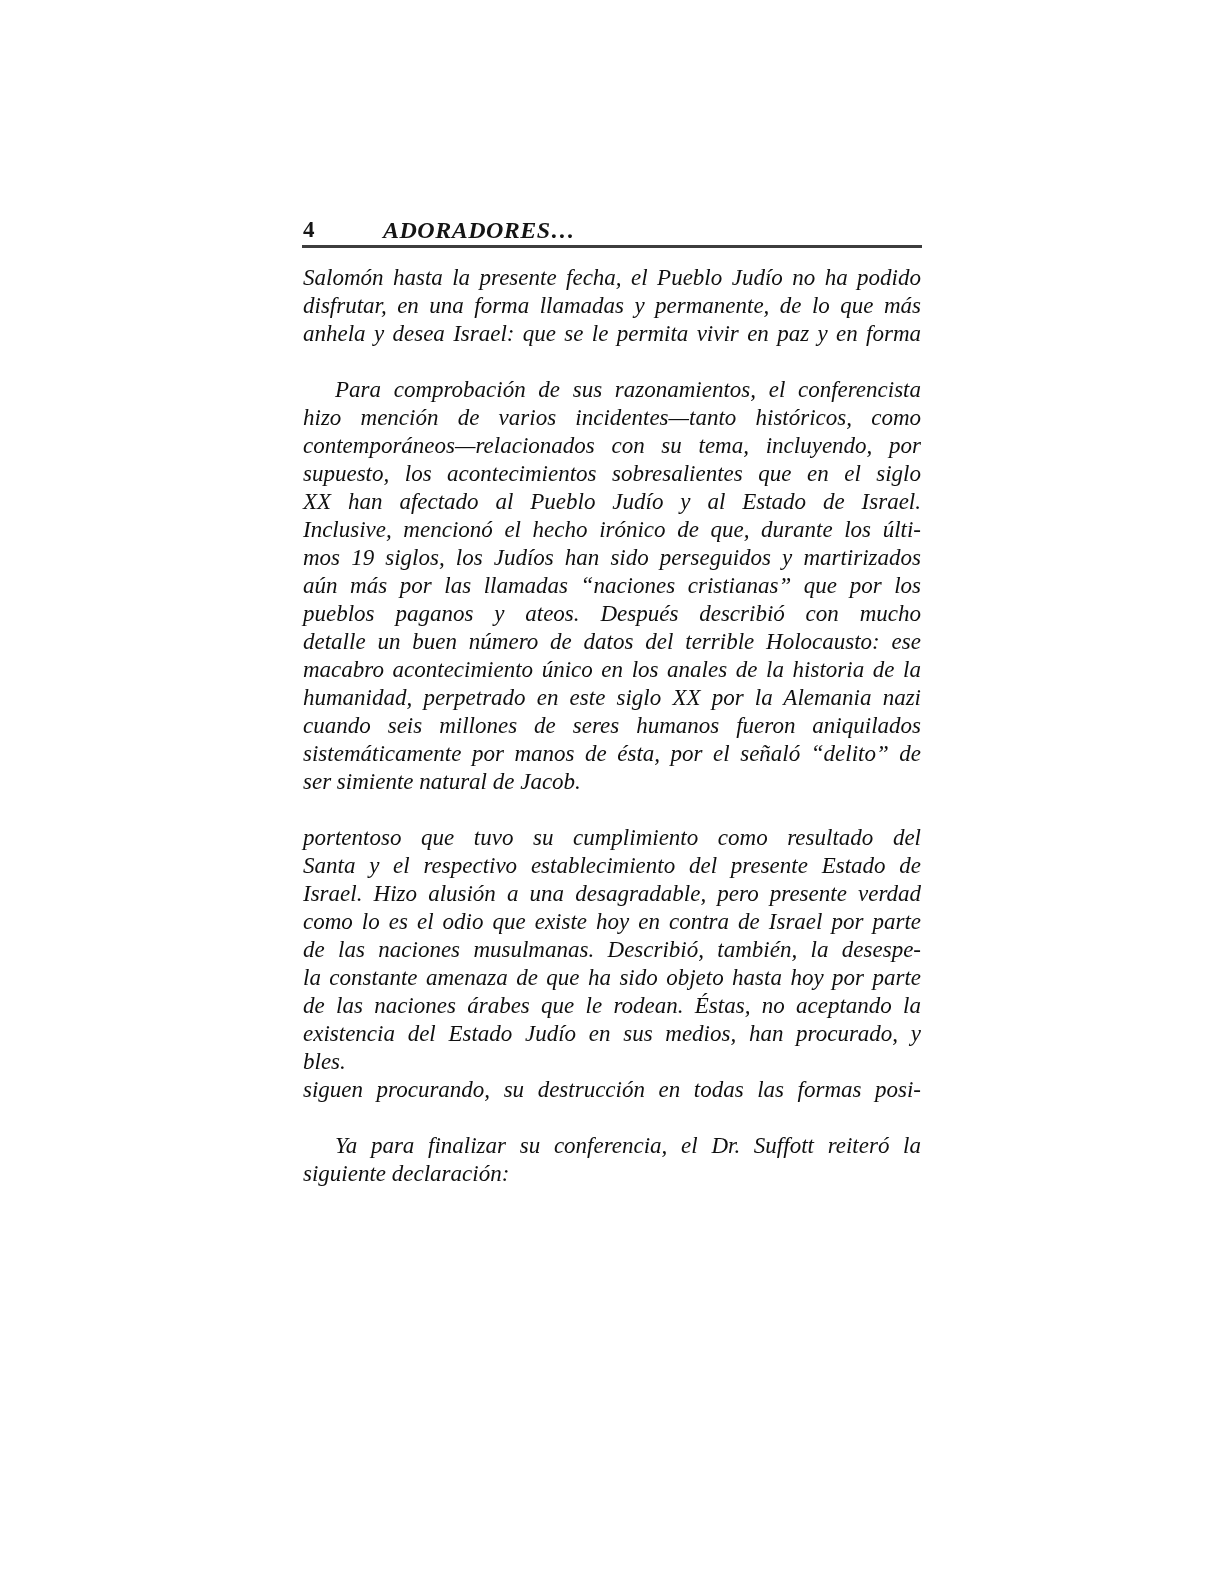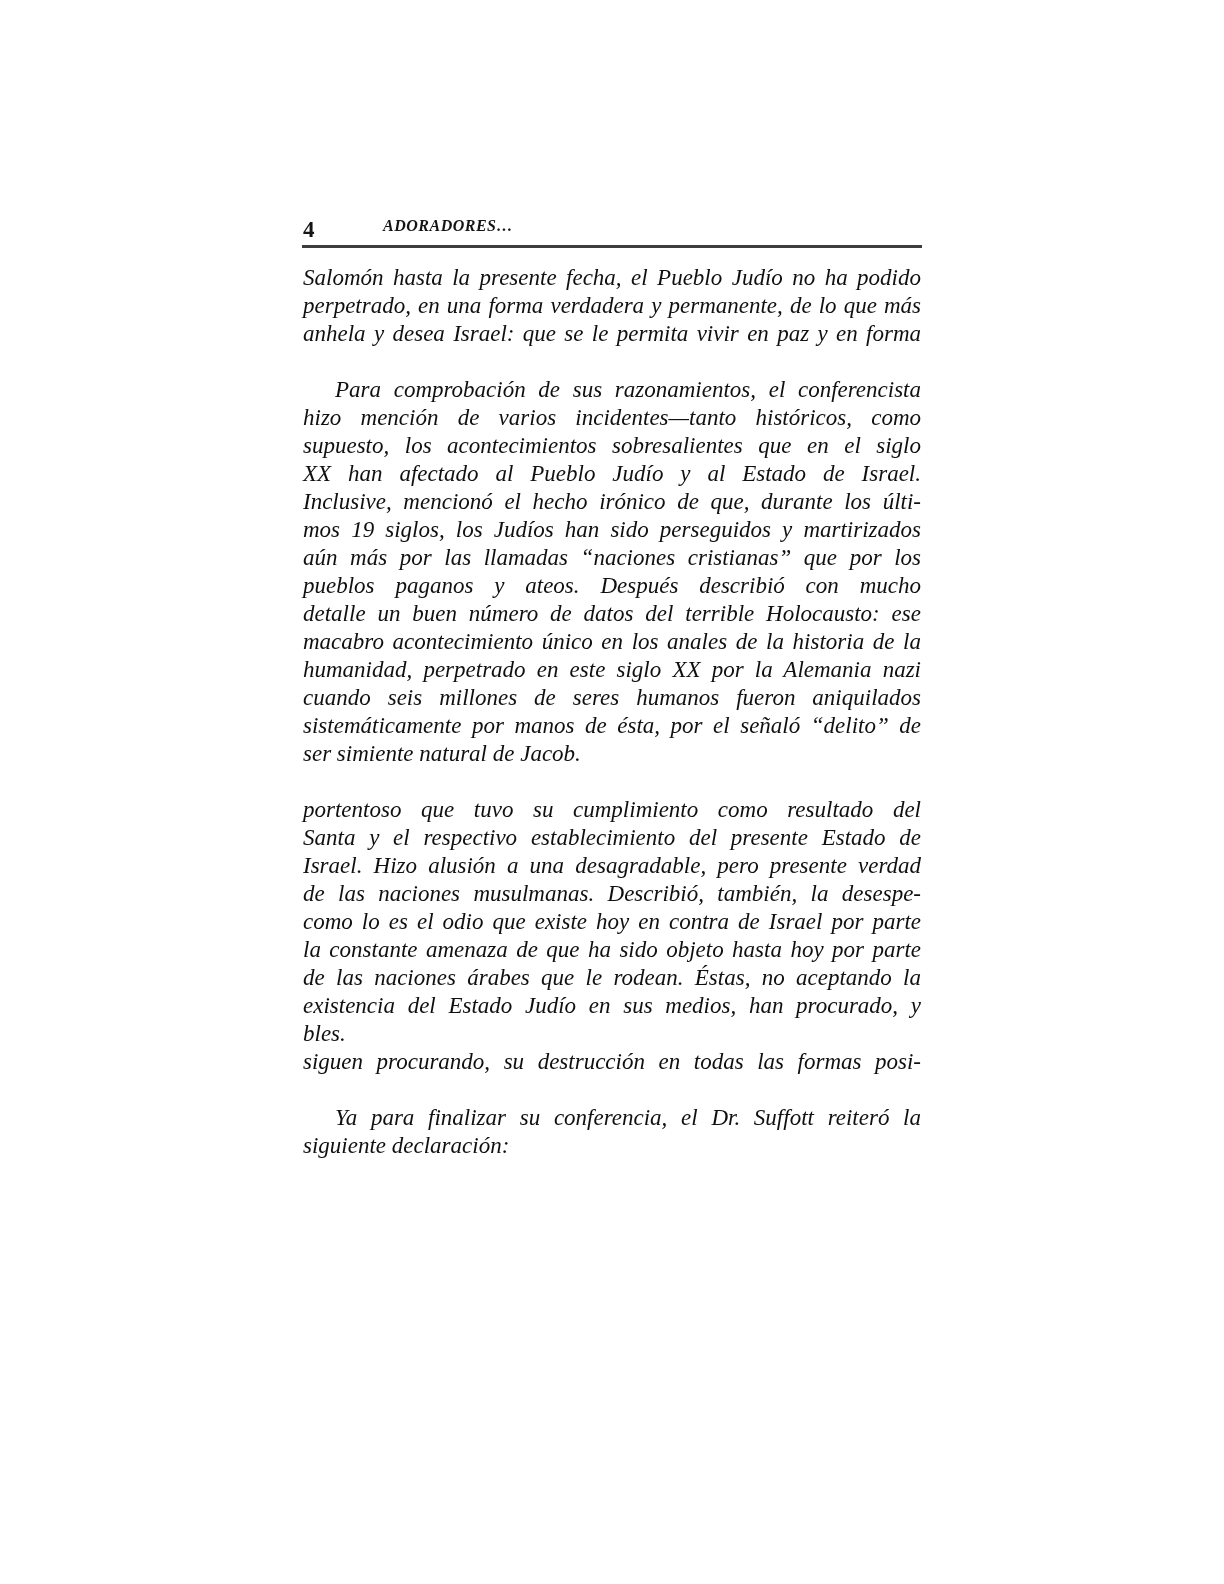--- a/index.html
+++ b/index.html
@@ -28,21 +28,21 @@
     left: 0;
     top: 0;
     font-size: 23px;
     font-weight: bold;
     color: #151515;
   }
   .running-title {
     position: absolute;
     left: 80px;
     top: 0;
-    font-size: 16px;
+    font-size: 24px;
     font-weight: bold;
     font-style: italic;
     letter-spacing: 0.5px;
     color: #151515;
   }
   .header-rule {
     position: absolute;
     left: 302px;
     top: 245px;
     width: 620px;
@@ -78,45 +78,46 @@
 
 <div class="page">
   <div class="header">
     <span class="page-number">4</span>
     <span class="running-title">ADORADORES…</span>
   </div>
   <div class="header-rule"></div>
   <div class="content" id="content">
       <div class="paragraph">
         <div class="line first">Salomón hasta la presente fecha, el Pueblo Judío no ha podido</div>
-        <div class="line">perpetrado, en una forma verdadera y permanente, de lo que más</div>
+        <div class="line">disfrutar, en una forma llamadas y permanente, de lo que más</div>
         <div class="line">anhela y desea Israel: que se le permita vivir en paz y en forma</div>
       </div>
       <div class="paragraph indent">
         <div class="line first">Para comprobación de sus razonamientos, el conferencista</div>
         <div class="line">hizo mención de varios incidentes—tanto históricos, como</div>
+        <div class="line">contemporáneos—relacionados con su tema, incluyendo, por</div>
         <div class="line">supuesto, los acontecimientos sobresalientes que en el siglo</div>
         <div class="line">XX han afectado al Pueblo Judío y al Estado de Israel.</div>
         <div class="line">Inclusive, mencionó el hecho irónico de que, durante los últi-</div>
         <div class="line">mos 19 siglos, los Judíos han sido perseguidos y martirizados</div>
         <div class="line">aún más por las llamadas “naciones cristianas” que por los</div>
         <div class="line">pueblos paganos y ateos. Después describió con mucho</div>
         <div class="line">detalle un buen número de datos del terrible Holocausto: ese</div>
         <div class="line">macabro acontecimiento único en los anales de la historia de la</div>
         <div class="line">humanidad, perpetrado en este siglo XX por la Alemania nazi</div>
         <div class="line">cuando seis millones de seres humanos fueron aniquilados</div>
         <div class="line">sistemáticamente por manos de ésta, por el señaló “delito” de</div>
         <div class="line last">ser simiente natural de Jacob.</div>
       </div>
       <div class="paragraph indent">
         <div class="line">portentoso que tuvo su cumplimiento como resultado del</div>
         <div class="line">Santa y el respectivo establecimiento del presente Estado de</div>
         <div class="line">Israel. Hizo alusión a una desagradable, pero presente verdad</div>
+        <div class="line">como lo es el odio que existe hoy en contra de Israel por parte</div>
         <div class="line">de las naciones musulmanas. Describió, también, la desespe-</div>
-        <div class="line">como lo es el odio que existe hoy en contra de Israel por parte</div>
         <div class="line">la constante amenaza de que ha sido objeto hasta hoy por parte</div>
         <div class="line">de las naciones árabes que le rodean. Éstas, no aceptando la</div>
         <div class="line">existencia del Estado Judío en sus medios, han procurado, y</div>
         <div class="line last">bles.</div>
         <div class="line">siguen procurando, su destrucción en todas las formas posi-</div>
       </div>
       <div class="paragraph indent">
         <div class="line first">Ya para finalizar su conferencia, el Dr. Suffott reiteró la</div>
         <div class="line last">siguiente declaración:</div>
       </div>

